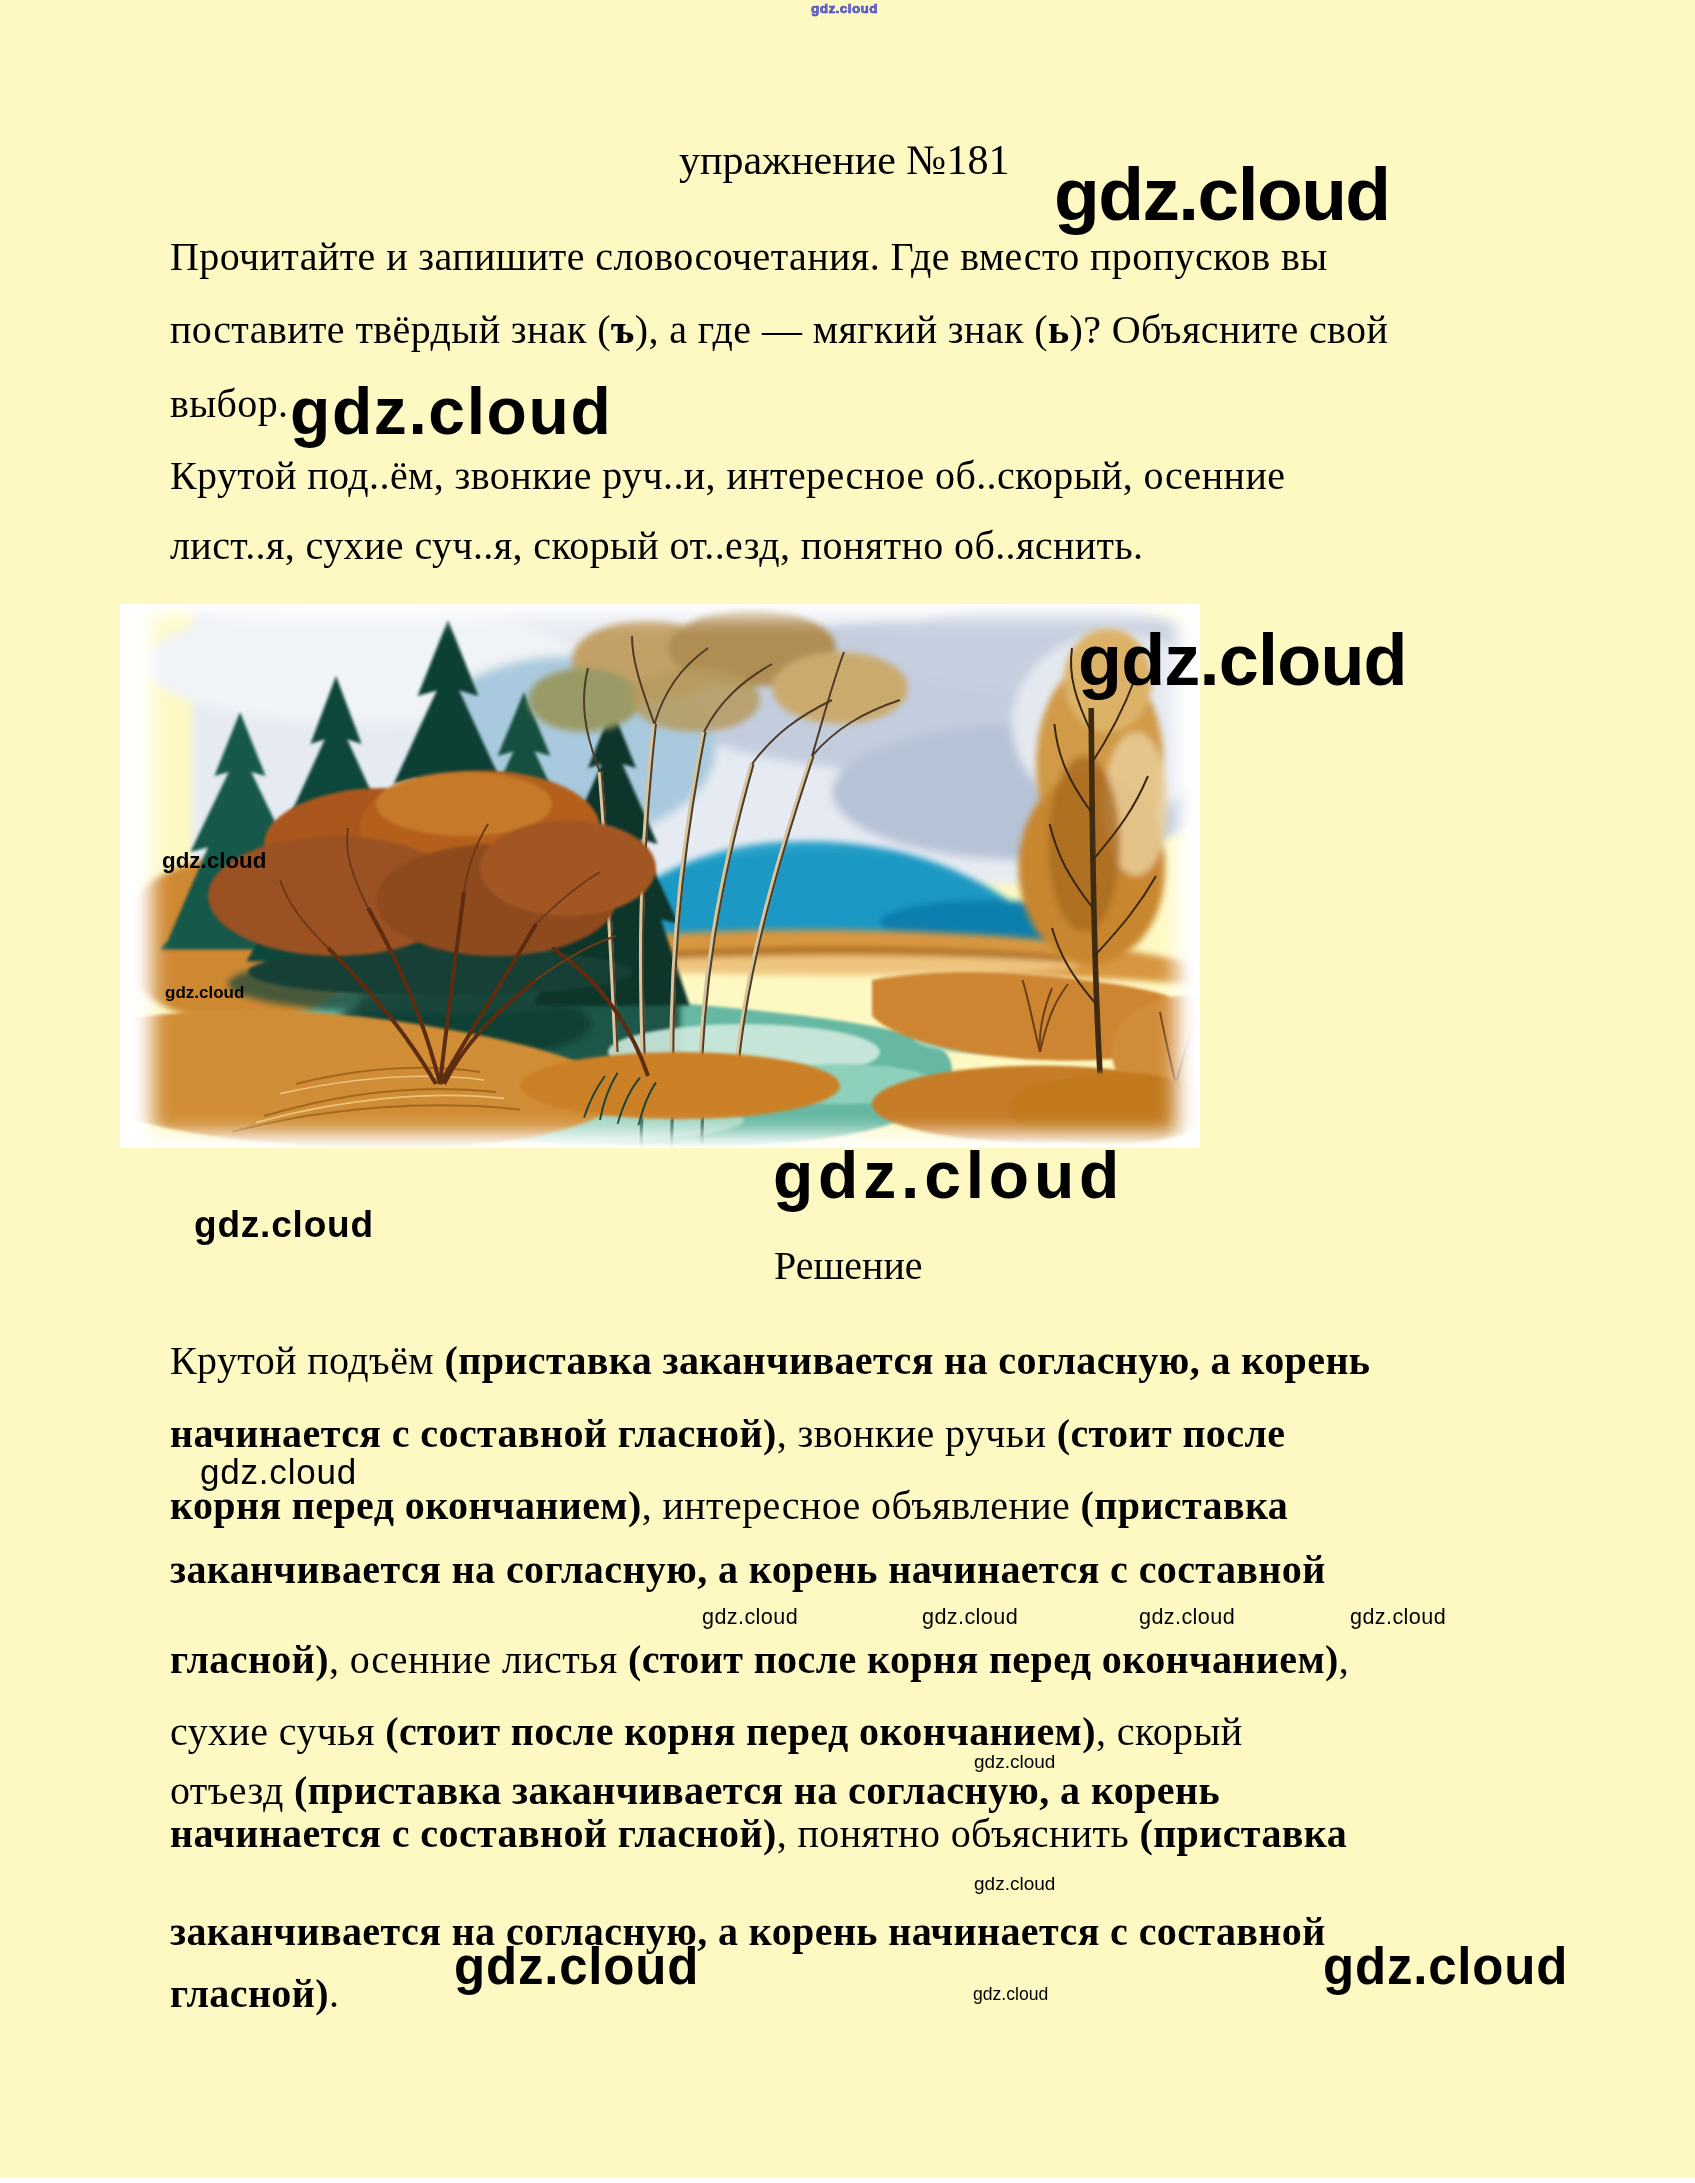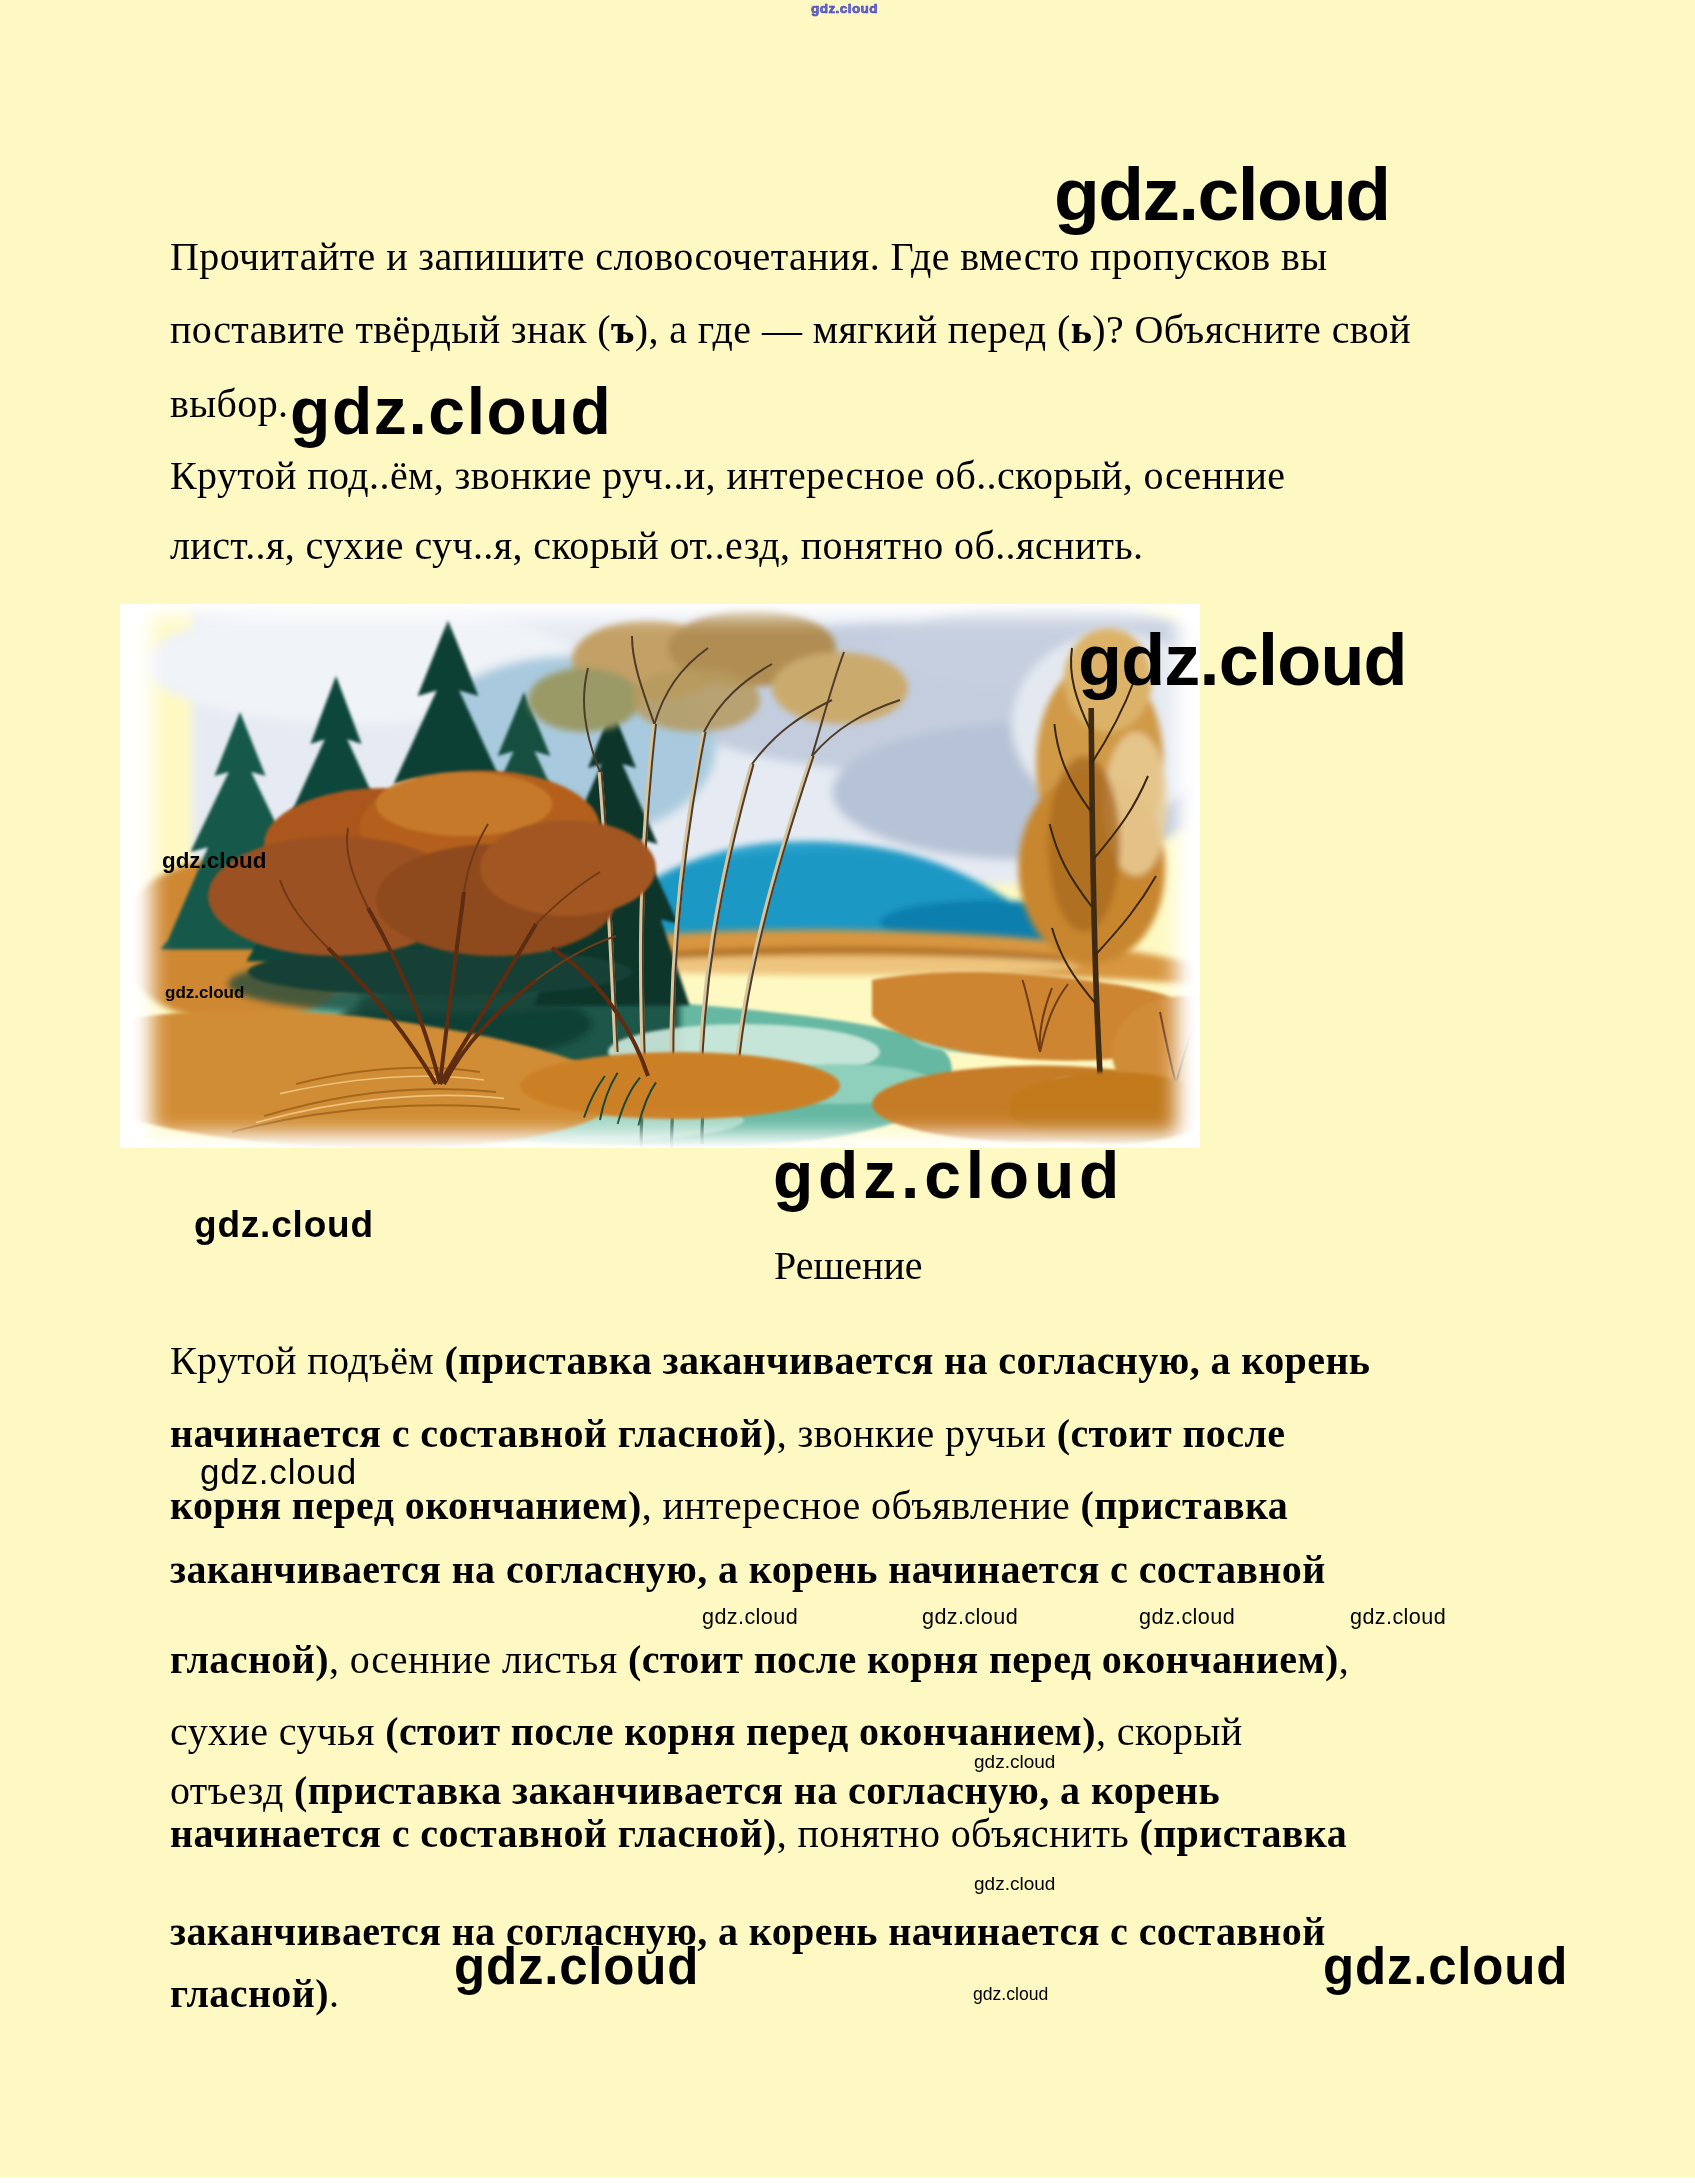--- a/index.html
+++ b/index.html
@@ -53,25 +53,26 @@
   .illustration{position:absolute; left:120px; top:604px; width:1080px; height:544px; margin:0;}
   .illustration svg{display:block; width:100%; height:100%;}
 </style>
 </head>
 <body>
 
 <div class="page">
 
   <div class="wm wm-top">gdz.cloud</div>
 
+  <h1 class="title">упражнение №181</h1>
   <div class="wm wm-1">gdz.cloud</div>
 
   <div class="linegroup task">
       <div class="line"><span>Прочитайте и запишите словосочетания. Где вместо пропусков вы</span></div>
-      <div class="line"><span>поставите твёрдый знак (</span><span class="b">ъ</span><span>), а где — мягкий перед (</span><span class="b">ь</span><span>)? Объясните свой</span></div>
+      <div class="line"><span>поставите твёрдый знак (</span><span class="b">ъ</span><span>), а где — мягкий знак (</span><span class="b">ь</span><span>)? Объясните свой</span></div>
       <div class="line"><span>выбор.</span></div>
     </div>
   <div class="wm wm-2">gdz.cloud</div>
 
   <div class="linegroup words">
       <div class="line"><span>Крутой под..ём, звонкие руч..и, интересное об..скорый, осенние</span></div>
       <div class="line"><span>лист..я, сухие суч..я, скорый от..езд, понятно об..яснить.</span></div>
     </div>
 
   <figure class="illustration">

